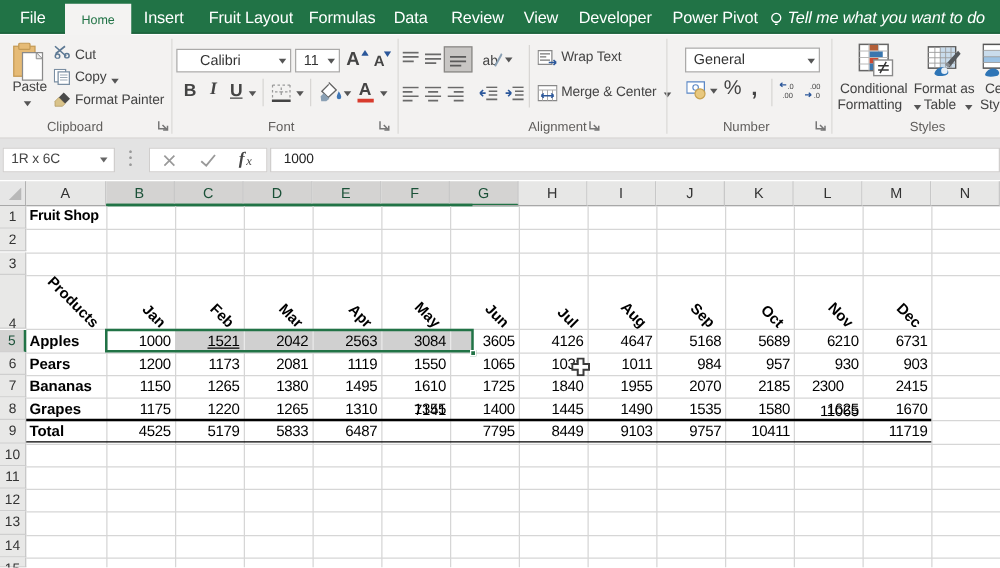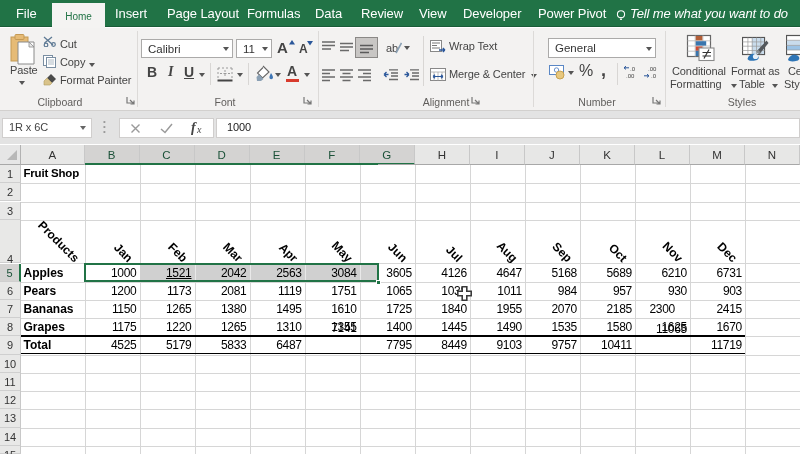--- a/index.html
+++ b/index.html
@@ -34,21 +34,21 @@
   .bold { font-weight:bold; }
   .rot { position:absolute; font-weight:bold; font-size:12px; color:#000; transform-origin:bottom right; transform:rotate(45deg); white-space:nowrap; }
 </style>
 </head>
 <body>
 
 <div class="abs" id="tabbar"></div>
 <div class="tab" style="left:16px;">File</div>
 <div id="hometab">Home</div>
 <div class="tab" style="left:115px;">Insert</div>
-<div class="tab" style="left:167px;">Page Layout</div>
+<div class="tab" style="left:167px;">Fruit Layout</div>
 <div class="tab" style="left:247px;">Formulas</div>
 <div class="tab" style="left:315px;">Data</div>
 <div class="tab" style="left:361px;">Review</div>
 <div class="tab" style="left:419px;">View</div>
 <div class="tab" style="left:463px;">Developer</div>
 <div class="tab" style="left:538px;">Power Pivot</div>
 <svg class="abs" style="left:615px;top:8.5px;" width="12" height="14" viewBox="0 0 14 16">
   <circle cx="7" cy="6" r="4.2" fill="none" stroke="#fff" stroke-width="1.2"></circle>
   <path d="M5.5 10 L8.5 10 M5.8 12 L8.2 12" stroke="#fff" stroke-width="1.1" fill="none"></path>
 </svg>
@@ -82,21 +82,21 @@
   <path d="M4 5 L9 10 L7 12 L1 12 L1 8 Z" fill="#d9c38a" stroke="#b09a60" stroke-width="0.6"></path>
 </svg>
 <div class="rtext" style="left:60px;top:74px;">Format Painter</div>
 <div class="glabel" style="left:10px;">Clipboard</div>
 <svg class="abs launcher" style="left:126px;top:96px;" viewBox="0 0 10 10">
   <path d="M1 1 L1 7 L7 7" fill="none" stroke="#777" stroke-width="1.2"></path>
   <path d="M4 4 L8 8 M8 4.5 L8 8 L4.5 8" fill="none" stroke="#777" stroke-width="1.2"></path>
 </svg>
 <div class="gsep" style="left:137px;"></div>
 
-<div class="combo" style="left:141px;top:39px;width:92px;height:19px;line-height:18px;padding-left:6px;">Calibri</div>
+<div class="combo" style="left:141px;top:39px;width:92px;height:19px;line-height:18px;padding-left:18px;">Calibri</div>
 <div class="dd" style="left:223px;top:47px;"></div>
 <div class="combo" style="left:236px;top:39px;width:36px;height:19px;line-height:18px;padding-left:6px;">11</div>
 <div class="dd" style="left:262px;top:47px;"></div>
 <div class="rtext" style="left:277px;top:39px;font-size:15px;font-weight:bold;color:#444;">A</div>
 <svg class="abs" style="left:289px;top:40px;" width="6" height="5" viewBox="0 0 6 5">
     <path d="M3 0 L6 4.5 L0 4.5 Z" fill="#2b579a"></path>
   </svg>
 <div class="rtext" style="left:299px;top:42px;font-size:12px;font-weight:bold;color:#444;">A</div>
 <svg class="abs" style="left:307px;top:41px;" width="6" height="5" viewBox="0 0 6 5">
     <path d="M0 0 L6 0 L3 4.5 Z" fill="#2b579a"></path>
@@ -371,21 +371,21 @@
     <div class="cell num" style="left:469.9px;top:265.5px;width:52px;">4647</div>
     <div class="cell num" style="left:524.9px;top:265.5px;width:52px;">5168</div>
     <div class="cell num" style="left:580px;top:265.5px;width:52px;">5689</div>
     <div class="cell num" style="left:635px;top:265.5px;width:52px;">6210</div>
     <div class="cell num" style="left:690px;top:265.5px;width:52px;">6731</div>
     <div class="cell bold" style="left:23.5px;top:283.8px;">Pears</div>
     <div class="cell num" style="left:84.5px;top:283.8px;width:52px;">1200</div>
     <div class="cell num" style="left:139.5px;top:283.8px;width:52px;">1173</div>
     <div class="cell num" style="left:194.5px;top:283.8px;width:52px;">2081</div>
     <div class="cell num" style="left:249.7px;top:283.8px;width:52px;">1119</div>
-    <div class="cell num" style="left:304.7px;top:283.8px;width:52px;">1751</div>
+    <div class="cell num" style="left:304.7px;top:283.8px;width:52px;">1550</div>
     <div class="cell num" style="left:359.8px;top:283.8px;width:52px;">1065</div>
     <div class="cell num" style="left:414.8px;top:283.8px;width:52px;">1038</div>
     <div class="cell num" style="left:469.9px;top:283.8px;width:52px;">1011</div>
     <div class="cell num" style="left:524.9px;top:283.8px;width:52px;">984</div>
     <div class="cell num" style="left:580px;top:283.8px;width:52px;">957</div>
     <div class="cell num" style="left:635px;top:283.8px;width:52px;">930</div>
     <div class="cell num" style="left:690px;top:283.8px;width:52px;">903</div>
     <div class="cell bold" style="left:23.5px;top:302px;">Bananas</div>
     <div class="cell num" style="left:84.5px;top:302px;width:52px;">1150</div>
     <div class="cell num" style="left:139.5px;top:302px;width:52px;">1265</div>

